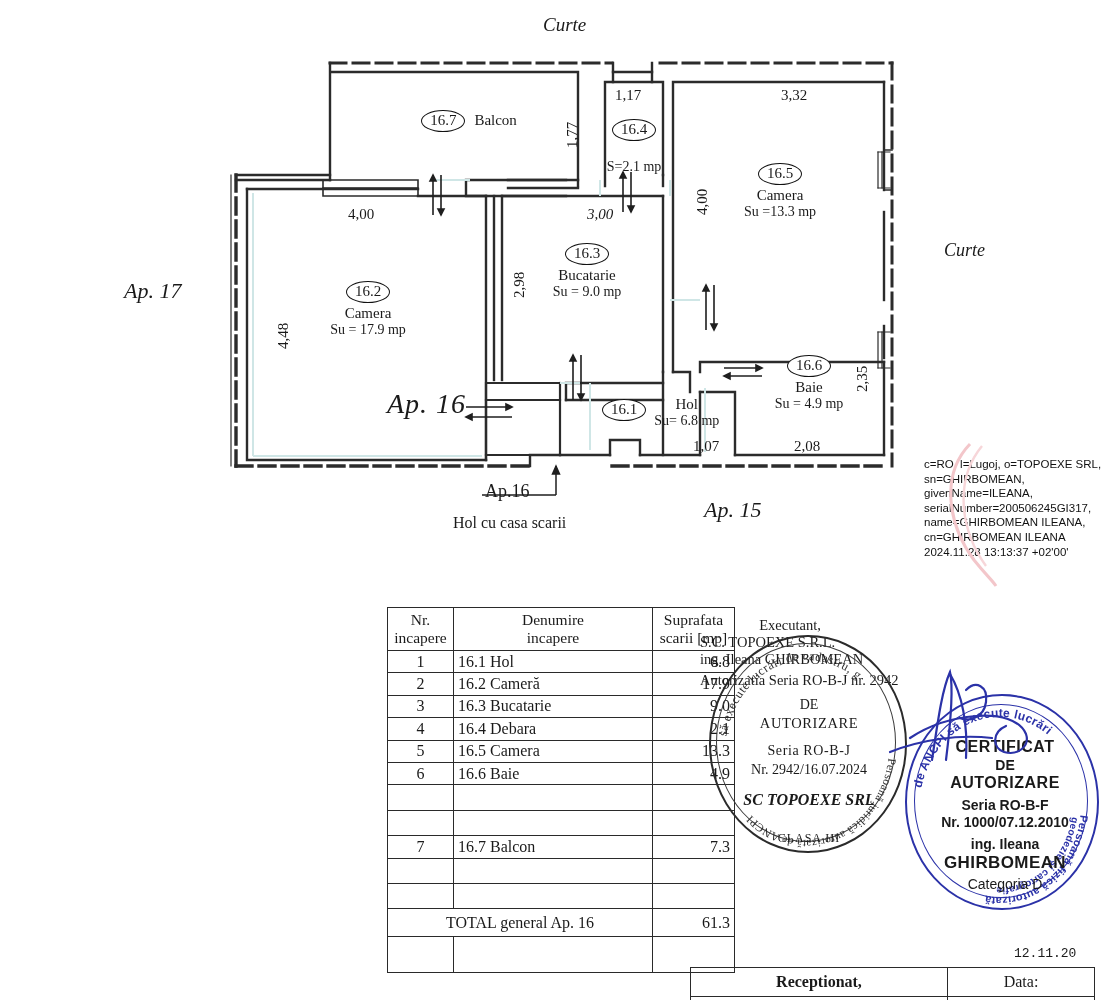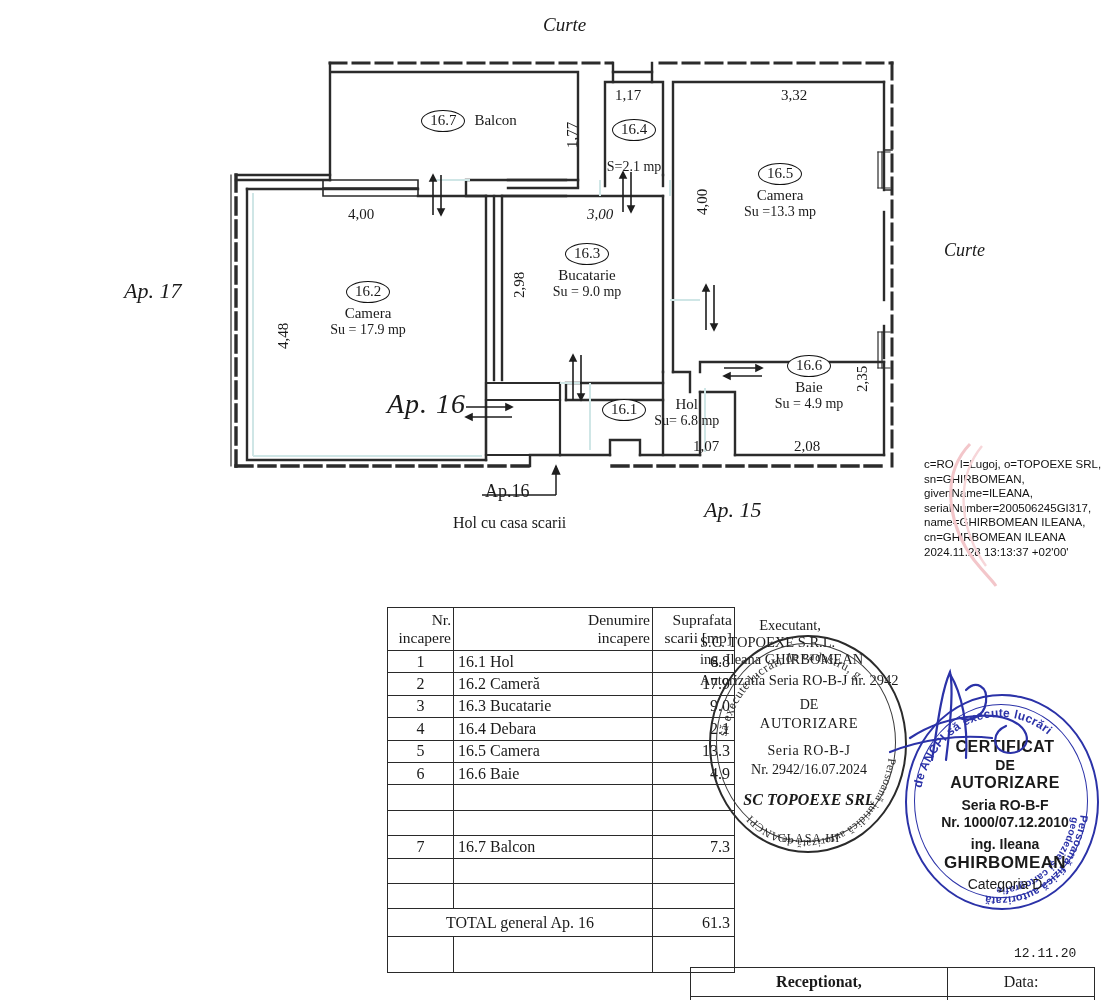--- a/index.html
+++ b/index.html
@@ -30,21 +30,21 @@
     padding:1px 8px 2px 8px;
     display:inline-block;white-space:nowrap;background:#fff;
   }
 
   
   .tbl{border-collapse:collapse;font-family:"Liberation Serif",serif;}
   .tbl td,.tbl th{border:1.3px solid #2a2a2a;font-weight:normal;font-size:16px;padding:1px 4px;}
   .c-nr{width:57px;text-align:center;}
   .c-den{width:190px;text-align:left;padding-left:8px;}
   .c-sup{width:73px;text-align:right;padding-right:9px;}
-  .hdr td{text-align:right;font-size:15.5px;line-height:18px;padding:3px 2px;}
+  .hdr td{text-align:center;font-size:15.5px;line-height:18px;padding:3px 2px;}
   .rowh{height:22.4px;}
   .bold{font-weight:bold;}
   .ctr{text-align:center;}
   .emptyrow td{height:22.4px;}
   .totrow td{height:25px;}
 
   
   .btbl{border-collapse:collapse;font-family:"Liberation Serif",serif;}
   .btbl td{border:1.3px solid #2a2a2a;font-size:16px;text-align:center;padding:2px 4px;}
 

